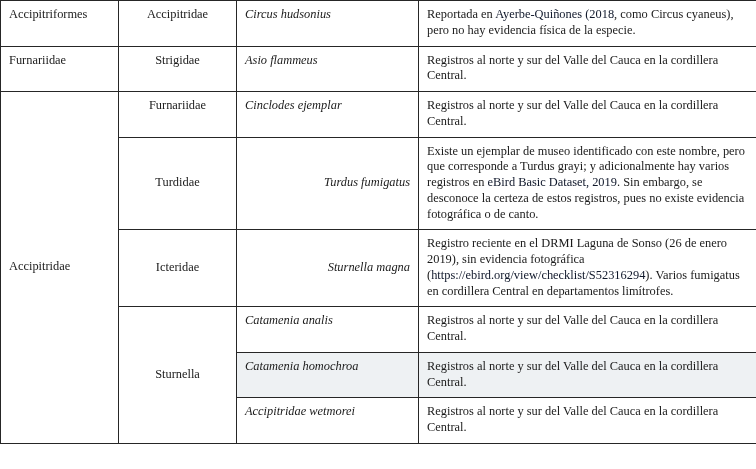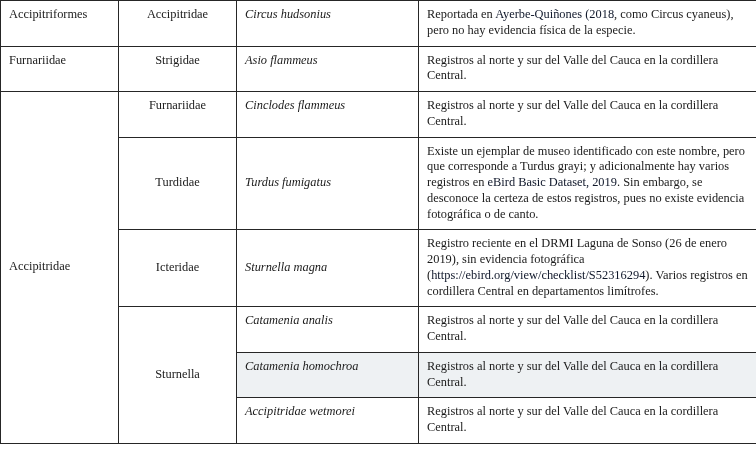--- a/index.html
+++ b/index.html
@@ -54,20 +54,21 @@
   .cell-family.mid {
     vertical-align: middle;
   }
   .cell-species {
     font-style: italic;
     text-align: left;
     margin-left: 21px;
   }
   .cell-species.mid {
     vertical-align: middle;
+    text-align: right;
   }
   .cell-obs {
     text-align: left;
     hyphens: auto;
   }
   .shaded {
     background: #eef1f3 !important;
   }
   .lnk {
     color: #0f172a;
@@ -99,34 +100,34 @@
       <tr>
         <td class="cell-order">Furnariidae</td>
         <td class="cell-family">Strigidae</td>
         <td class="cell-species">Asio flammeus</td>
         <td class="cell-obs">Registros al norte y sur del Valle del Cauca en la cordillera Central.</td>
       </tr>
 
       <tr>
         <td class="cell-order mid" rowspan="6">Accipitridae</td>
         <td class="cell-family">Furnariidae</td>
-        <td class="cell-species">Cinclodes flammeus</td>
+        <td class="cell-species">Cinclodes ejemplar</td>
         <td class="cell-obs">Registros al norte y sur del Valle del Cauca en la cordillera Central.</td>
       </tr>
 
       <tr>
         <td class="cell-family mid">Turdidae</td>
         <td class="cell-species mid">Turdus fumigatus</td>
         <td class="cell-obs"><span>Existe un ejemplar de museo identificado con este nombre, pero que corresponde a </span><span class="it">Turdus grayi</span><span>; y adicionalmente hay varios registros en </span><a class="lnk" href="#">eBird Basic Dataset, 2019</a><span>. Sin embargo, se desconoce la certeza de estos registros, pues no existe evidencia fotográfica o de canto.</span></td>
       </tr>
 
       <tr>
         <td class="cell-family mid">Icteridae</td>
         <td class="cell-species mid">Sturnella magna</td>
-        <td class="cell-obs"><span>Registro reciente en el DRMI Laguna de Sonso (26 de enero 2019), sin evidencia fotográfica (</span><a class="lnk" href="#">https://ebird.org/view/checklist/S52316294</a><span>). Varios registros en cordillera Central en departamentos limítrofes.</span></td>
+        <td class="cell-obs"><span>Registro reciente en el DRMI Laguna de Sonso (26 de enero 2019), sin evidencia fotográfica (</span><a class="lnk" href="#">https://ebird.org/view/checklist/S52316294</a><span>). Varios fumigatus en cordillera Central en departamentos limítrofes.</span></td>
       </tr>
 
       <tr>
         <td class="cell-family mid" rowspan="3">Sturnella</td>
         <td class="cell-species">Catamenia analis</td>
         <td class="cell-obs">Registros al norte y sur del Valle del Cauca en la cordillera Central.</td>
       </tr>
 
       <tr>
         <td class="cell-species shaded">Catamenia homochroa</td>

